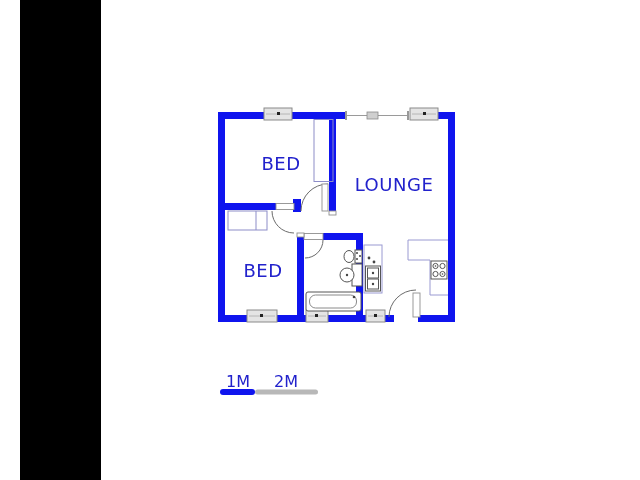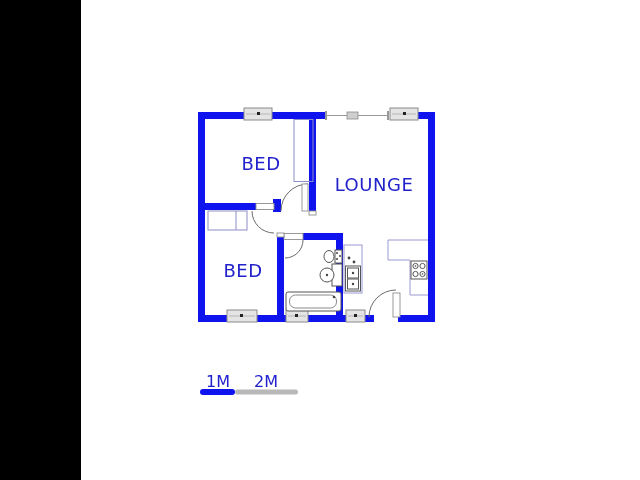--- a/index.html
+++ b/index.html
@@ -1,17 +1,17 @@
 <!DOCTYPE html>
 <html style="--wall-blue: #0f14ee; --label-blue: #2222cc; --scale-gray: #b8b8b8; --letterbox: #000000; --background: #ffffff;"><head>
 <meta charset="utf-8">
 <style>
   html,body{margin:0;padding:0;background:#fff;}
   #stage{position:relative;width:508px;height:480px;overflow:hidden;background:var(--background,#ffffff);
-         font-family:"DejaVu Sans", "Liberation Sans", sans-serif;}
+         font-family:"DejaVu Sans", "Liberation Sans", sans-serif;padding-left:20px;}
   svg{display:block}
   .wall{fill:var(--wall-blue,#0f14ee);stroke:none;}
   .frame{fill:#ffffff;stroke:#8f8f8f;stroke-width:0.9;}
   .door-arc{fill:none;stroke:#6b6b6b;stroke-width:1;}
   .win{fill:#e4e4e4;stroke:#8a8a8a;stroke-width:1;}
   .win-line{stroke:#a8a8a8;stroke-width:0.8;}
   .win-dot{fill:#222;}
   .thinwin{stroke:#9a9a9a;stroke-width:1;}
   .mullion{fill:#cfcfcf;stroke:#8a8a8a;stroke-width:0.8;}
   .fix{fill:#ffffff;stroke:#555;stroke-width:1;}

